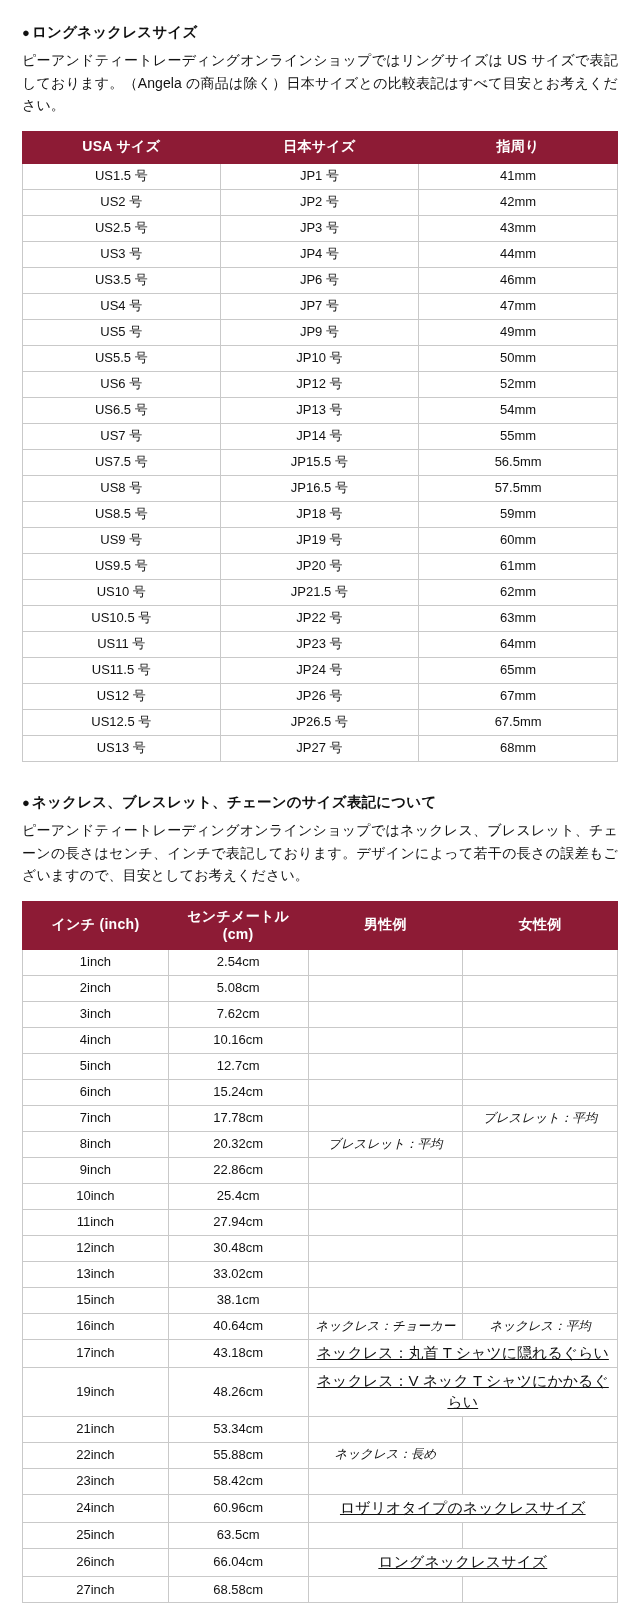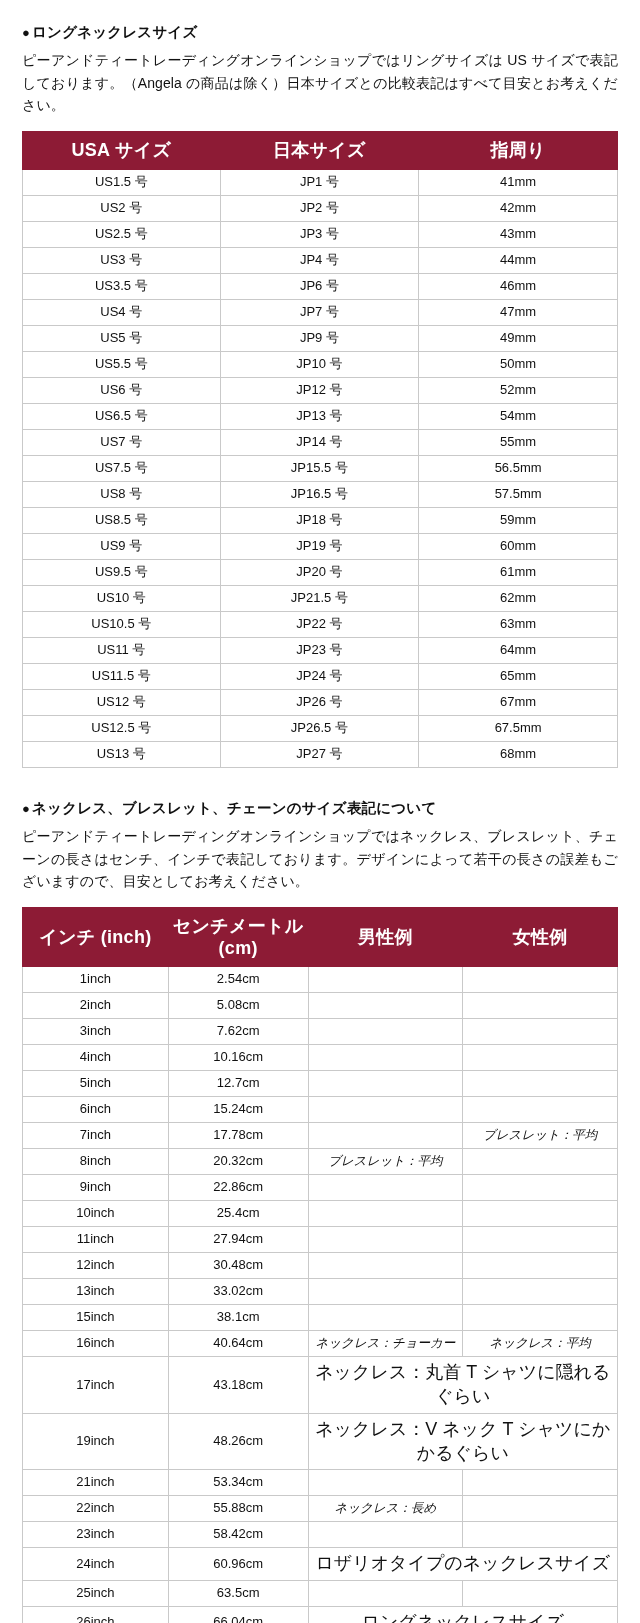--- a/index.html
+++ b/index.html
@@ -42,21 +42,21 @@
 
   
   table {
     border-collapse: collapse;
     width: 100%;
     table-layout: fixed;
   }
   table th {
     background: #8d1b35;
     color: #ffffff;
-    font-size: 18px;
+    font-size: 14px;
     font-weight: bold;
     padding: 6px 2px 7px 2px;
     border: 1px solid #8d1b35;
     text-align: center;
     letter-spacing: .3px;
   }
   table td {
     font-size: 13px;
     text-align: center;
     padding: 3px 2px 4px 2px;
@@ -74,21 +74,22 @@
   .neck-table col.n1 { width: 24.5%; }
   .neck-table col.n2 { width: 23.5%; }
   .neck-table col.n3 { width: 26%; }
   .neck-table col.n4 { width: 26%; }
 
   .neck-table td.mid {
     font-size: 12.5px;
     font-style: italic;
   }
   .neck-table td.span2 {
-    font-size: 18px;
+    font-size: 15px;
+    text-decoration: underline;
   }
 
   .block-gap {
     height: 30px;
   }
   .sec2 {
     margin-top: 0;
   }
 </style>
 </head>

